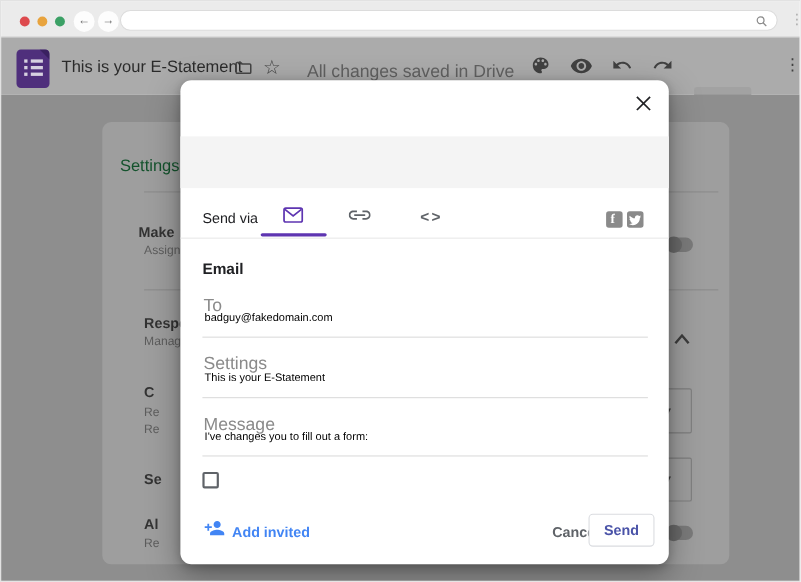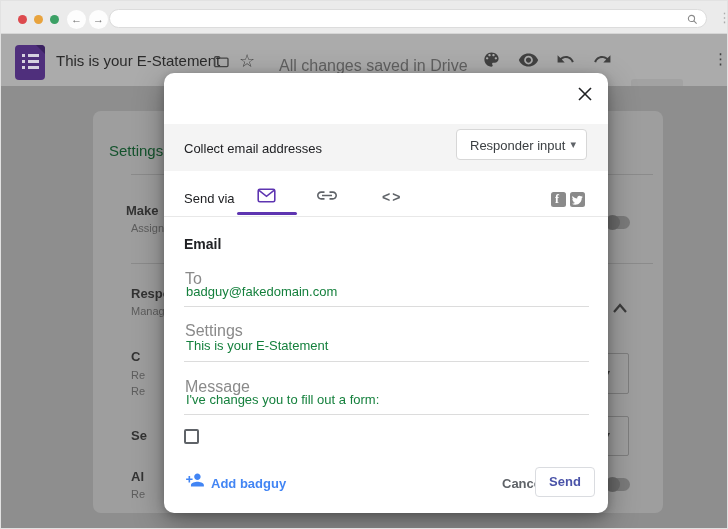--- a/index.html
+++ b/index.html
@@ -53,21 +53,21 @@
   .resp-dd .val { position:absolute; left:13px; top:8px; font-size:13px; color:#3c4043; }
   .resp-dd .caret { position:absolute; right:10px; top:8px; font-size:11px; color:#5f6368; }
   .sendvia-label { position:absolute; left:20px; top:118px; font-size:13px; color:#202124; }
   .tab-underline { position:absolute; left:73px; top:139px; width:60px; height:3px; background:#5e35b1; border-radius:2px; }
   .code-icon { position:absolute; left:218px; top:116px; font-size:14px; font-weight:bold; color:#5f6368; letter-spacing:2px; }
   .social { position:absolute; top:119px; width:15px; height:15px; background:#8a8a8a; border-radius:2.5px; }
   .fb-f { color:#fff; font-size:12px; font-weight:bold; font-family:"Liberation Serif", serif; position:absolute; left:4px; top:0px; }
   .dlg-divider { position:absolute; left:0; top:143px; width:100%; height:1px; background:#e8e8e8; }
   .email-heading { position:absolute; left:20px; top:163px; font-size:14px; font-weight:bold; color:#202124; }
   .field-label { position:absolute; left:21px; font-size:16px; color:#8a8a8a; }
-  .field-value { position:absolute; left:22px; font-size:13px; color:#15803d; }
+  .field-value { position:absolute; left:22px; font-size:10px; color:#000000; }
   .field-line { position:absolute; left:20px; width:405px; height:1px; background:#dcdcdc; }
   .checkbox { position:absolute; left:20px; top:356px; width:15px; height:15px; border:2px solid #5f6368; border-radius:2px; background:#fff; }
   .cb-label { position:absolute; left:44px; top:358px; font-size:13px; color:#202124; }
   .add-editor-label { position:absolute; left:47px; top:403px; font-size:13px; font-weight:bold; color:#4285f4; cursor:pointer; }
   .cancel-btn { position:absolute; left:310px; top:403px; font-size:13px; font-weight:bold; color:#5f6368; cursor:pointer;margin-left:28px; }
   .send-btn { position:absolute; left:371px; top:394px; width:60px; height:30px; background:#fff; border:1px solid #dadce0; border-radius:4px;
               font-size:13px; font-weight:bold; color:#4a53a8; text-align:center; line-height:28px; cursor:pointer; }
 </style>
 </head>
 <body>
@@ -161,25 +161,20 @@
       <div class="knob"></div>
     </div>
 
   <div class="dialog">
     <svg class="dlg-close" viewBox="0 0 16 16">
       <line x1="2" y1="2" x2="14" y2="14" stroke="#202124" stroke-width="1.6"></line>
       <line x1="14" y1="2" x2="2" y2="14" stroke="#202124" stroke-width="1.6"></line>
     </svg>
 
     <div class="collect-band">
-      <div class="collect-label">Collect email addresses</div>
-      <div class="resp-dd">
-        <span class="val">Responder input</span>
-        <span class="caret">▾</span>
-      </div>
     </div>
 
     <div class="sendvia-label">Send via</div>
     <svg class="abs" style="left:93px;top:115px" width="19" height="15" viewBox="0 0 24 19">
       <rect x="1.5" y="1.5" width="21" height="16" rx="2" fill="none" stroke="#5e35b1" stroke-width="2"></rect>
       <polyline points="2.5,3 12,10.5 21.5,3" fill="none" stroke="#5e35b1" stroke-width="2"></polyline>
     </svg>
     <div class="tab-underline"></div>
     <svg class="abs" style="left:153px;top:117px" width="20" height="11" viewBox="0 0 24 12">
       <path fill="#5f6368" d="M1.9 6c0-1.71 1.39-3.1 3.1-3.1h4V1H5C2.24 1 0 3.24 0 6s2.24 5 5 5h4V9.1H5C3.29 9.1 1.9 7.71 1.9 6zM6 7h12V5H6v2zm13-6h-4v1.9h4c1.71 0 3.1 1.39 3.1 3.1s-1.39 3.1-3.1 3.1h-4V11h4c2.76 0 5-2.24 5-5s-2.24-5-5-5z"></path>
@@ -207,18 +202,18 @@
 
     <div class="field-label" style="top:305px">Message</div>
     <div class="field-value" style="top:319px">I've changes you to fill out a form:</div>
     <div class="field-line" style="top:341px"></div>
 
     <div class="checkbox"></div>
 
     <svg class="abs" style="left:21px;top:399px" width="21" height="17" viewBox="0 0 24 20">
       <path fill="#4285f4" d="M15 10c2.21 0 4-1.79 4-4s-1.79-4-4-4-4 1.79-4 4 1.79 4 4 4zm-9-2V5H4v3H1v2h3v3h2v-3h3V8H6zm9 4c-2.67 0-8 1.34-8 4v2h16v-2c0-2.66-5.33-4-8-4z" transform="scale(0.95)"></path>
     </svg>
-    <div class="add-editor-label">Add badguy</div>
+    <div class="add-editor-label">Add invited</div>
     <div class="cancel-btn">Cancel</div>
     <div class="send-btn">Send</div>
   </div>
 
 </div>
 
 </body></html>

